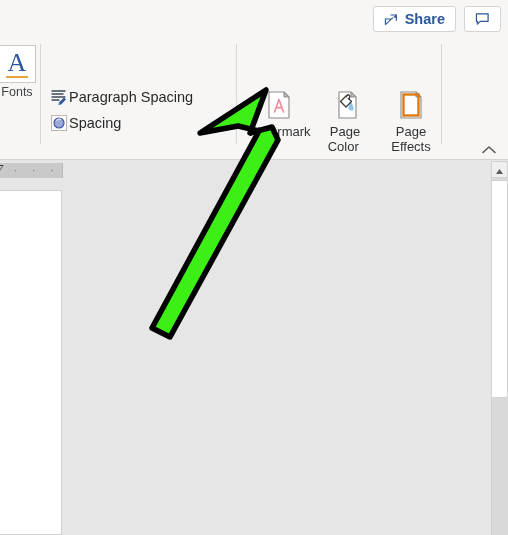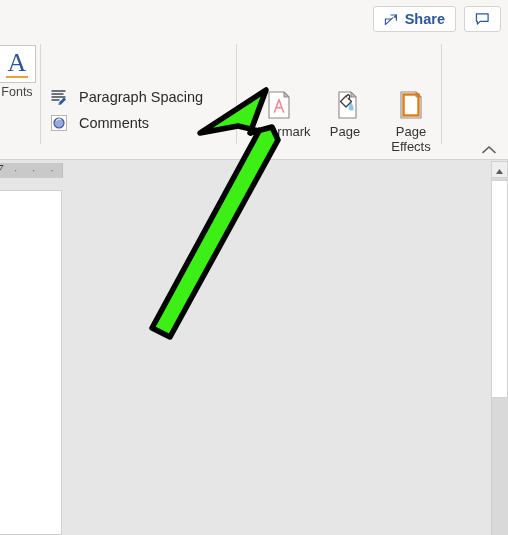--- a/index.html
+++ b/index.html
@@ -116,21 +116,21 @@
   }
 
   
   .cmdlist {
     position: absolute;
     left: 46px; top: 44px;
   }
   .cmd {
     display: flex;
     align-items: center;
-    gap: 11px;
+    gap: 1px;
     height: 26px;
     padding: 0 4px;
     cursor: pointer;
     white-space: nowrap;
   }
   .cmd .label {
     font-size: 14.5px;
     color: #2a2a2a;
   }
   .cmd .chev {
@@ -328,21 +328,21 @@
       </div>
 
       <div class="cmd">
         <span class="cmd-ico">
           <svg width="18" height="18" viewBox="0 0 18 18">
             <rect x="1.5" y="1.5" width="15" height="15" fill="#ffffff" stroke="#b9b6b3" stroke-width="1"></rect>
             <circle cx="9" cy="9" r="5" fill="#9aa9d8" stroke="#3f56a8" stroke-width="1.2"></circle>
             <path d="M6.2 6.6 a4.6 4.6 0 0 1 5.0 -1.1" fill="none" stroke="#e4e8f6" stroke-width="1.1"></path>
           </svg>
         </span>
-        <span class="label">Comments</span>
+        <span class="label">Spacing</span>
         <span class="chev">ⱟ</span>
       </div>
 
 
     </div>
 
     <div class="grp-bg">
 
       <div class="bigbtn">
         <span class="ico">
@@ -363,20 +363,24 @@
           <svg width="34" height="34" viewBox="0 0 34 34">
             <path d="M11 4 H23 L28 9 V30 H11 Z" fill="#ffffff" stroke="#8d8a87" stroke-width="1.1" stroke-linejoin="round"></path>
             <path d="M23 4 L28 9 H23 Z" fill="#bdbab7" stroke="#8d8a87" stroke-width="1"></path>
             <path d="M22 13 q4 4 3.5 9 q-3.5 1.5 -5 -1 Z" fill="#8ec5f0"></path>
             <path d="M12.5 13.5 L18 8 L23.5 13.5 L18 19 Z" fill="#ffffff" stroke="#3c3a38" stroke-width="1.3" stroke-linejoin="round"></path>
             <path d="M18.2 8.5 q2.4 -3.2 3.4 -0.6 q0.7 1.9 -1.4 3.2" fill="#ffffff" stroke="#3c3a38" stroke-width="1.3" stroke-linejoin="round"></path>
           </svg>
         </span>
         <div class="txt">
           <span>Page</span>
+        </div>
+        <div class="txt">
+          <span>Color</span>
+          <span class="ch">ⱟ</span>
         </div>
       </div>
 
       <div class="bigbtn">
         <span class="ico">
           <svg width="34" height="34" viewBox="0 0 34 34">
             <path d="M7 4 H22 L27 9 V30 H7 Z" fill="#ffffff" stroke="#8d8a87" stroke-width="1.1" stroke-linejoin="round"></path>
             <path d="M22 4 L27 9 H22 Z" fill="#bdbab7" stroke="#8d8a87" stroke-width="1"></path>
             <rect x="9.5" y="6.5" width="15" height="21" fill="none" stroke="#e07a12" stroke-width="2.4"></rect>
           </svg>

